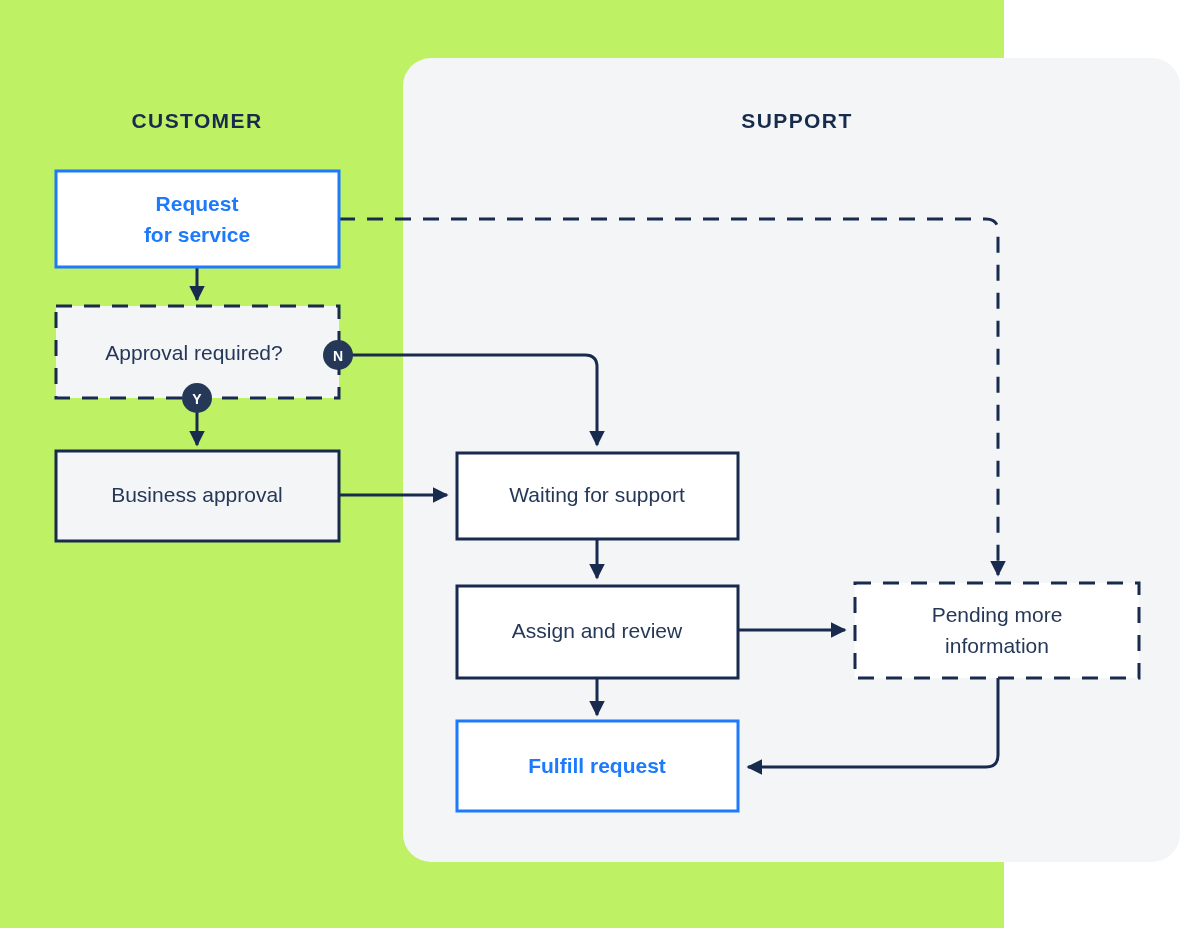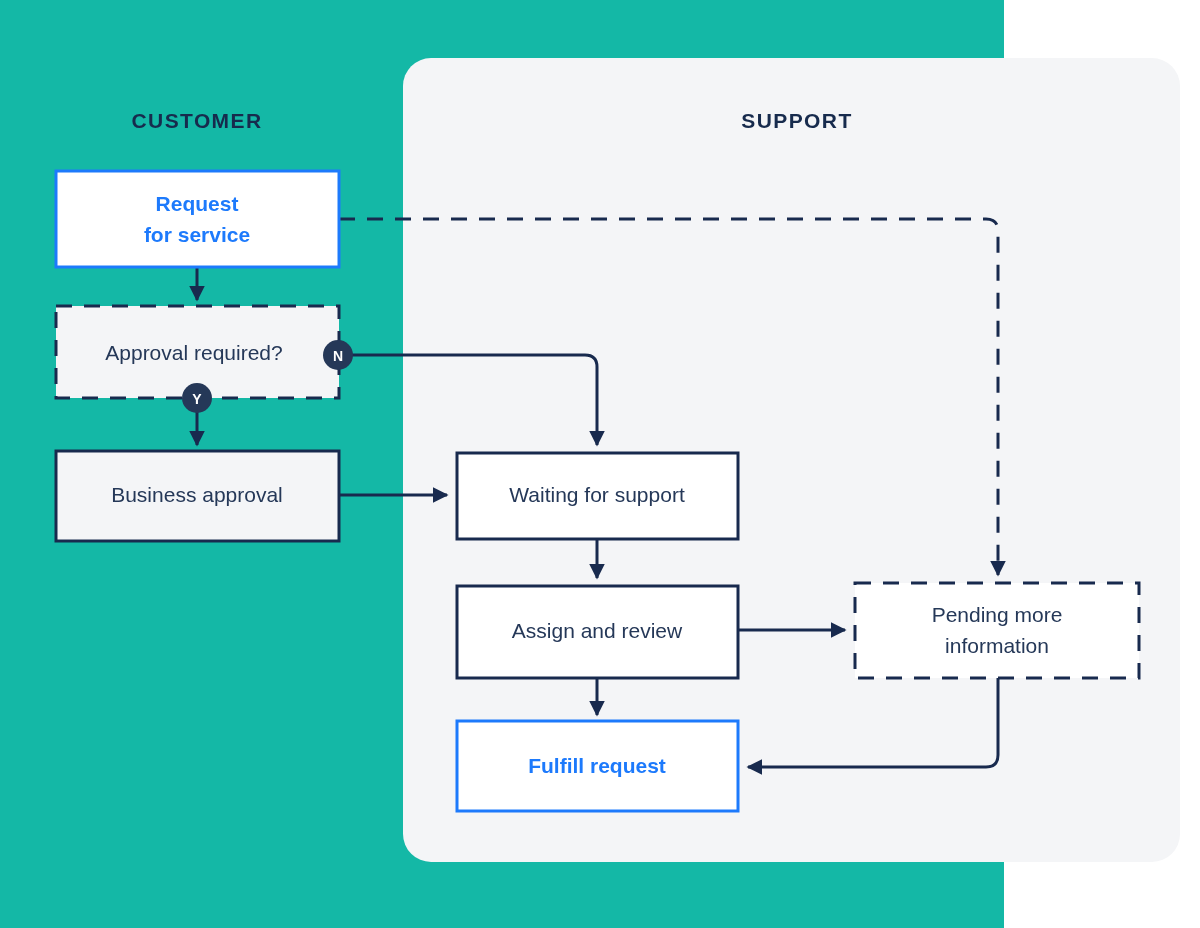--- a/index.html
+++ b/index.html
@@ -10,21 +10,21 @@
   body {
     width: 1200px;
     height: 928px;
     font-family: "Liberation Sans", sans-serif;
     overflow: hidden;
   }
   #stage {
     position: relative;
     width: 1004px;
     height: 928px;
-    background: #14b8a6;
+    background: #bef264;
   }
   #flow-svg {
     position: absolute;
     left: 0;
     top: 0;
     width: 1200px;
     height: 928px;
   }
   .lane-title {
     font-size: 21px;

